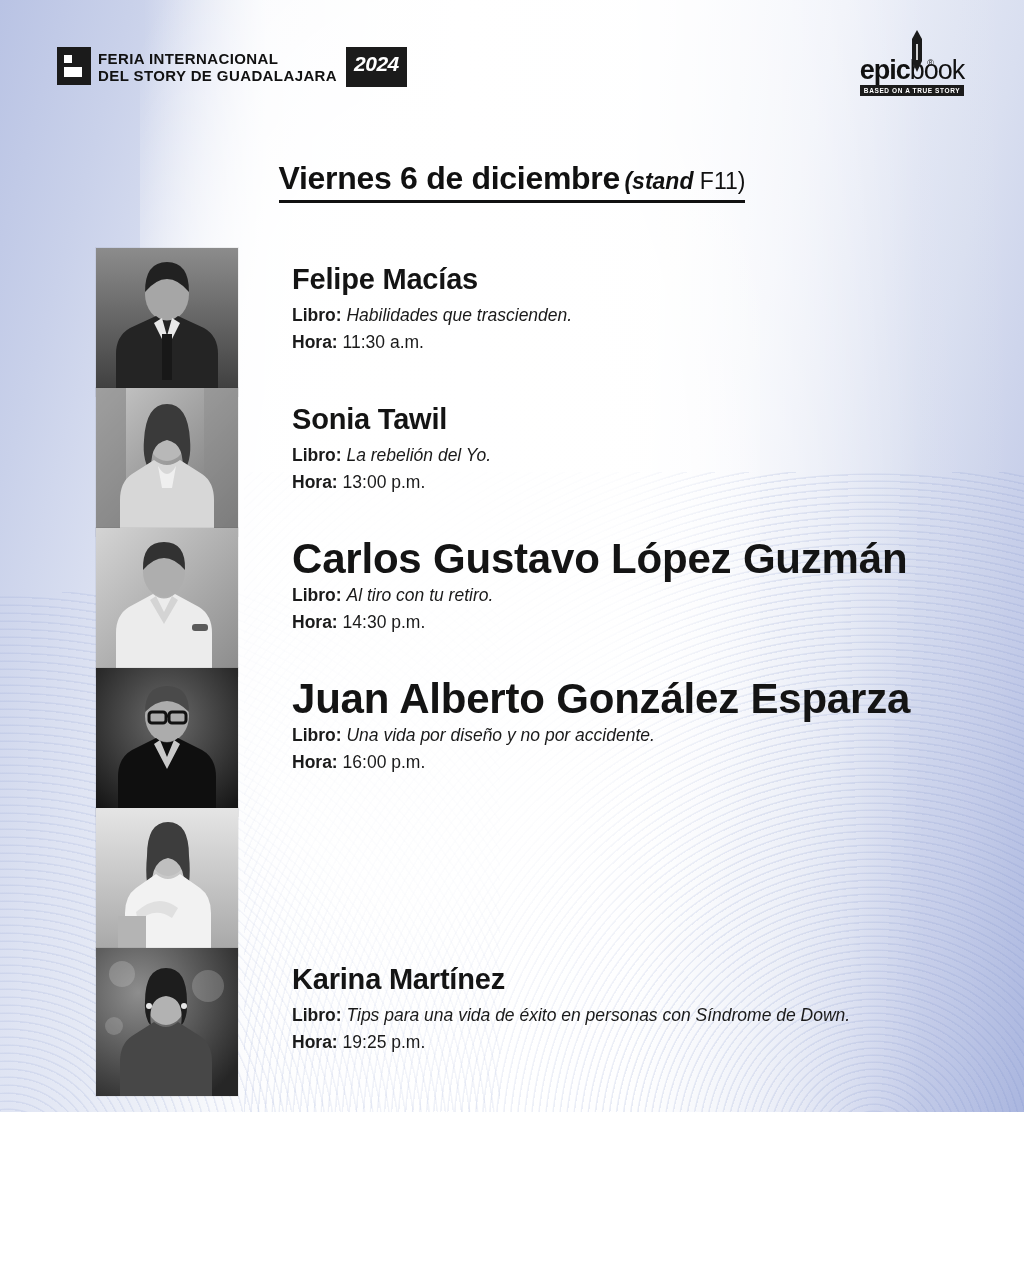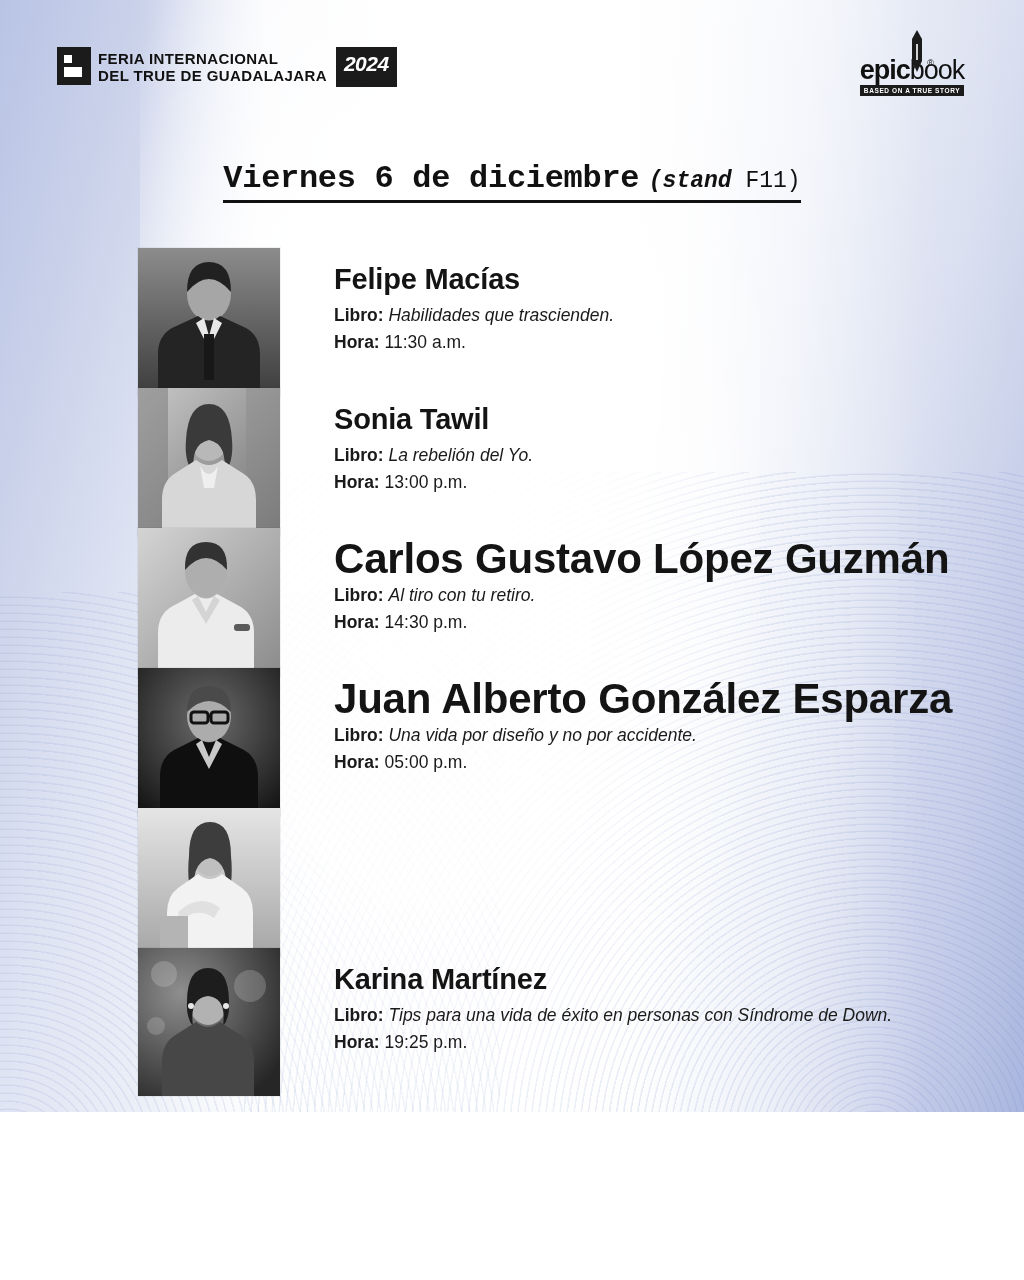--- a/index.html
+++ b/index.html
@@ -186,21 +186,20 @@
     font-size: 9px;
     color: #111;
   }
 
   
   .title-wrap {
     position: absolute;
     left: 0; right: 0;
     top: 160px;
     text-align: center;
-    font-family: Liberation Mono, monospace;
   }
   .title {
     display: inline-block;
     border-bottom: 3px solid #111;
     padding-bottom: 3px;
     color: #111;
     white-space: nowrap;
   }
   .title .main {
     font-size: 32px;
@@ -212,21 +211,20 @@
     font-weight: bold;
   }
   .title .stand i { font-style: italic; }
   .title .stand .reg { font-weight: normal; font-style: normal; }
 
   
   .entries {
     position: absolute;
     left: 0; right: 0;
     top: 248px;
-    padding-left: 42px;
   }
   .entry {
     position: relative;
     display: flex;
     align-items: flex-start;
     height: 140px;
   }
   .photo {
     width: 142px;
     height: 148px;
@@ -268,21 +266,21 @@
 
 <div class="page">
   <div class="rings"></div>
   <div class="rings2"></div>
   <div class="veil"></div>
 
   <div class="fil-logo">
     <div class="fil-mark"></div>
     <div class="fil-text">
       <div class="fil-line1">FERIA INTERNACIONAL</div>
-      <div class="fil-line2">DEL TRUE DE GUADALAJARA</div>
+      <div class="fil-line2">DEL STORY DE GUADALAJARA</div>
     </div>
     <div class="fil-year">2024</div>
   </div>
 
   <div class="epic-logo">
     <svg class="epic-pen" viewBox="0 0 14 42">
       <polygon points="7,0 12,9 12,31 2,31 2,9" fill="#1b1b1b"></polygon>
       <polygon points="2,31 12,31 7,42" fill="#1b1b1b"></polygon>
       <rect x="6.2" y="14" width="1.6" height="16" fill="#ffffff"></rect>
     </svg>
@@ -392,21 +390,21 @@
           <rect x="53" y="44" width="17" height="11" rx="3" fill="none" stroke="#111" stroke-width="3"></rect>
           <rect x="73" y="44" width="17" height="11" rx="3" fill="none" stroke="#111" stroke-width="3"></rect>
           <line x1="70" y1="48" x2="73" y2="48" stroke="#111" stroke-width="3"></line>
           <path d="M60 70 q11 9 22 0 l24 12 q14 8 14 27 l0 39 l-98 0 l0 -39 q0 -19 14 -27z" fill="#0f0f0f"></path>
           <path d="M64 72 l7 17 l7 -17 l6 4 l-13 25 l-13 -25z" fill="#c9c9c9"></path>
         </svg>
       </div>
       <div class="entry-body">
         <div class="person-name">Juan Alberto González Esparza</div>
         <div class="meta"><span class="lbl">Libro:</span> <span class="val-italic">Una vida por diseño y no por accidente.</span></div>
-        <div class="meta"><span class="lbl">Hora:</span> <span>05:00 p.m.</span></div>
+        <div class="meta"><span class="lbl">Hora:</span> <span>16:00 p.m.</span></div>
       </div>
     </div>
 
     <div class="entry">
       <div class="photo">
         <svg class="pimg" viewBox="0 0 142 148" preserveAspectRatio="none">
           <rect width="142" height="148" fill="#cfcbc6"></rect>
           <rect width="142" height="148" fill="url(#g5)"></rect>
           <defs>
               <linearGradient id="g5" x1="0" y1="0" x2="0" y2="1">

